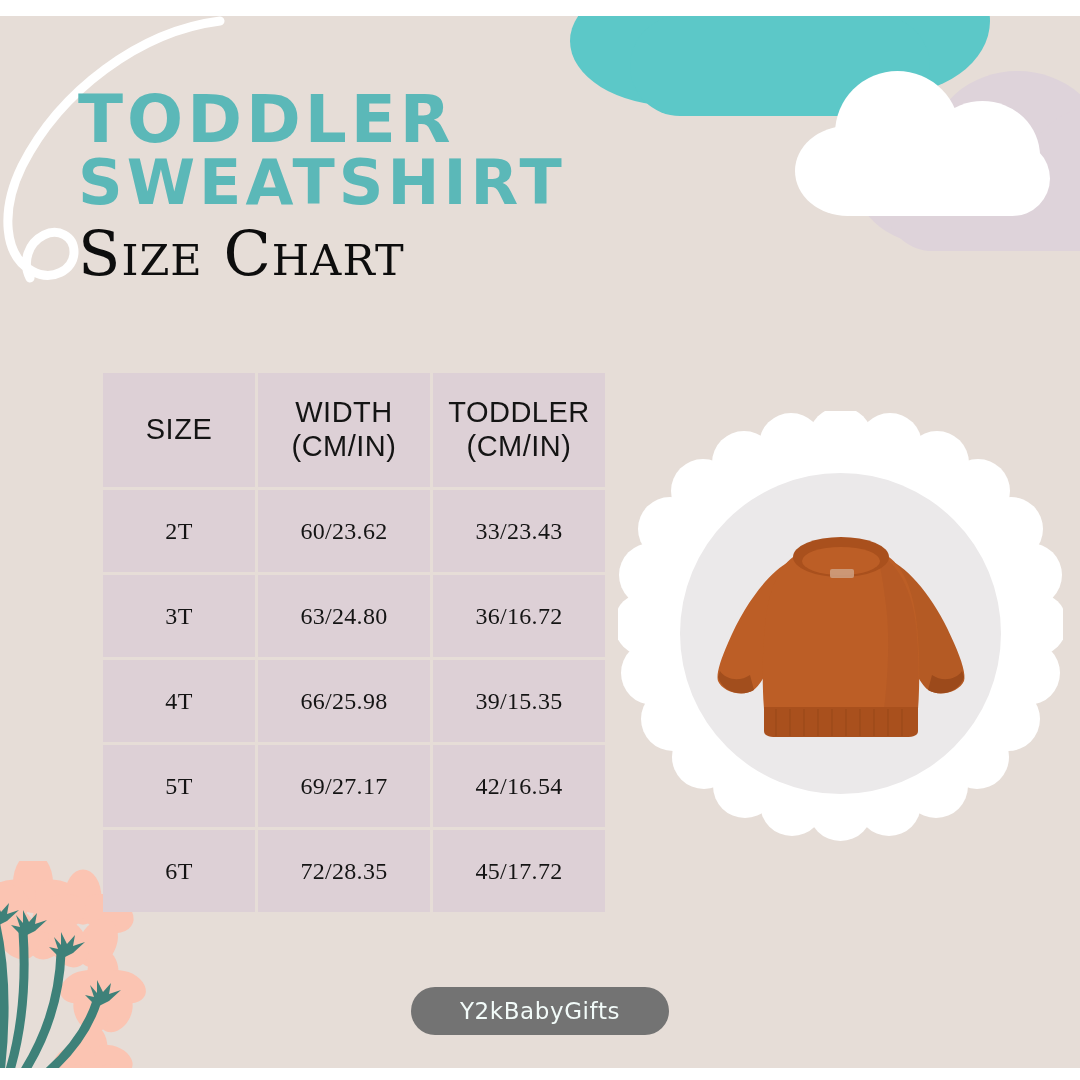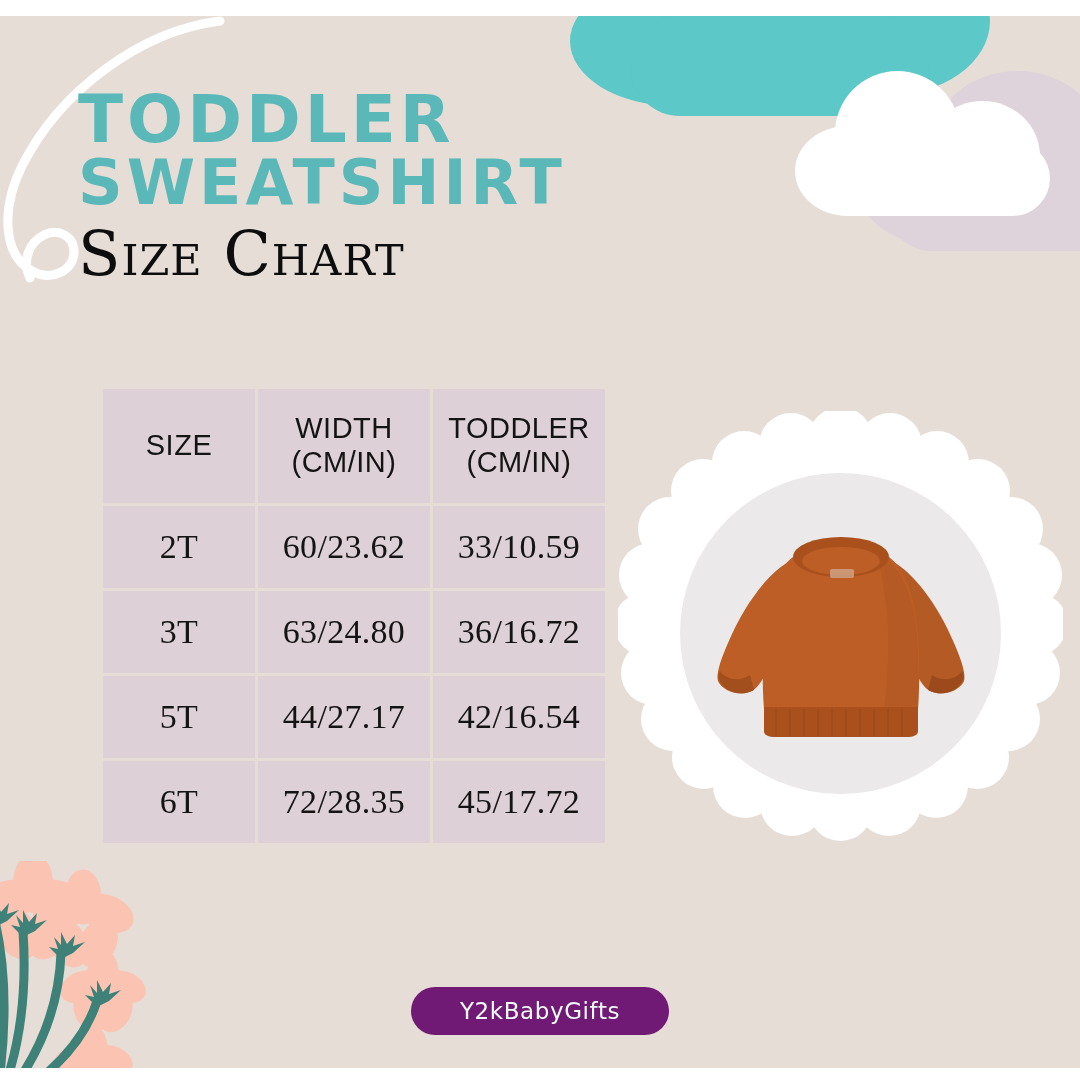--- a/index.html
+++ b/index.html
@@ -90,21 +90,21 @@
     line-height: 1.0;
     letter-spacing: 1px;
     font-variant: small-caps;
     margin: 10px 0 0 0;
     white-space: nowrap;
   }
 
   
   #size-table {
     position: absolute;
-    left: 100px; top: 370px;
+    left: 100px; top: 354px;
     width: 506px;
     border-collapse: separate;
     border-spacing: 3px;
     table-layout: fixed;
   }
   #size-table td, #size-table th {
     background: #ddd0d6;
     color: #141414;
     font-family: "Liberation Serif", serif;
     font-weight: normal;
@@ -114,21 +114,21 @@
   }
   #size-table th {
     height: 114px;
     font-family: "Liberation Sans", sans-serif;
     font-size: 29px;
     line-height: 1.16;
     letter-spacing: 0.5px;
   }
   #size-table td {
     height: 82px;
-    font-size: 34px;
+    font-size: 24px;
     letter-spacing: 0.3px;
   }
   .col-size   { width: 152px; }
   .col-width  { width: 172px; }
   .col-length { width: 172px; }
   .hdr-sub { display: block; }
 
   
   #product-medallion {
     position: absolute;
@@ -155,21 +155,21 @@
     transform: translate(-50%, -50%);
     width: 270px;
     height: 230px;
   }
 
   
   #footer-badge {
     position: absolute;
     left: 411px; top: 971px;
     width: 258px; height: 48px;
-    background: #701a75;
+    background: #737373;
     border-radius: 26px;
     display: flex;
     align-items: center;
     justify-content: center;
     color: #f2fbf9;
     font-family: "DejaVu Sans", sans-serif;
     font-size: 23px;
     letter-spacing: 0.6px;
   }
 </style>
@@ -273,30 +273,35 @@
         <th class="col-length">
           <span>TODDLER</span>
           <span class="hdr-sub">(CM/IN)</span>
         </th>
       </tr>
     </thead>
     <tbody>
       <tr>
         <td>2T</td>
         <td>60/23.62</td>
-        <td>33/10.59</td>
+        <td>33/23.43</td>
       </tr>
       <tr>
         <td>3T</td>
         <td>63/24.80</td>
         <td>36/16.72</td>
       </tr>
       <tr>
+        <td>4T</td>
+        <td>66/25.98</td>
+        <td>39/15.35</td>
+      </tr>
+      <tr>
         <td>5T</td>
-        <td>44/27.17</td>
+        <td>69/27.17</td>
         <td>42/16.54</td>
       </tr>
       <tr>
         <td>6T</td>
         <td>72/28.35</td>
         <td>45/17.72</td>
       </tr>
     </tbody>
   </table>
 

